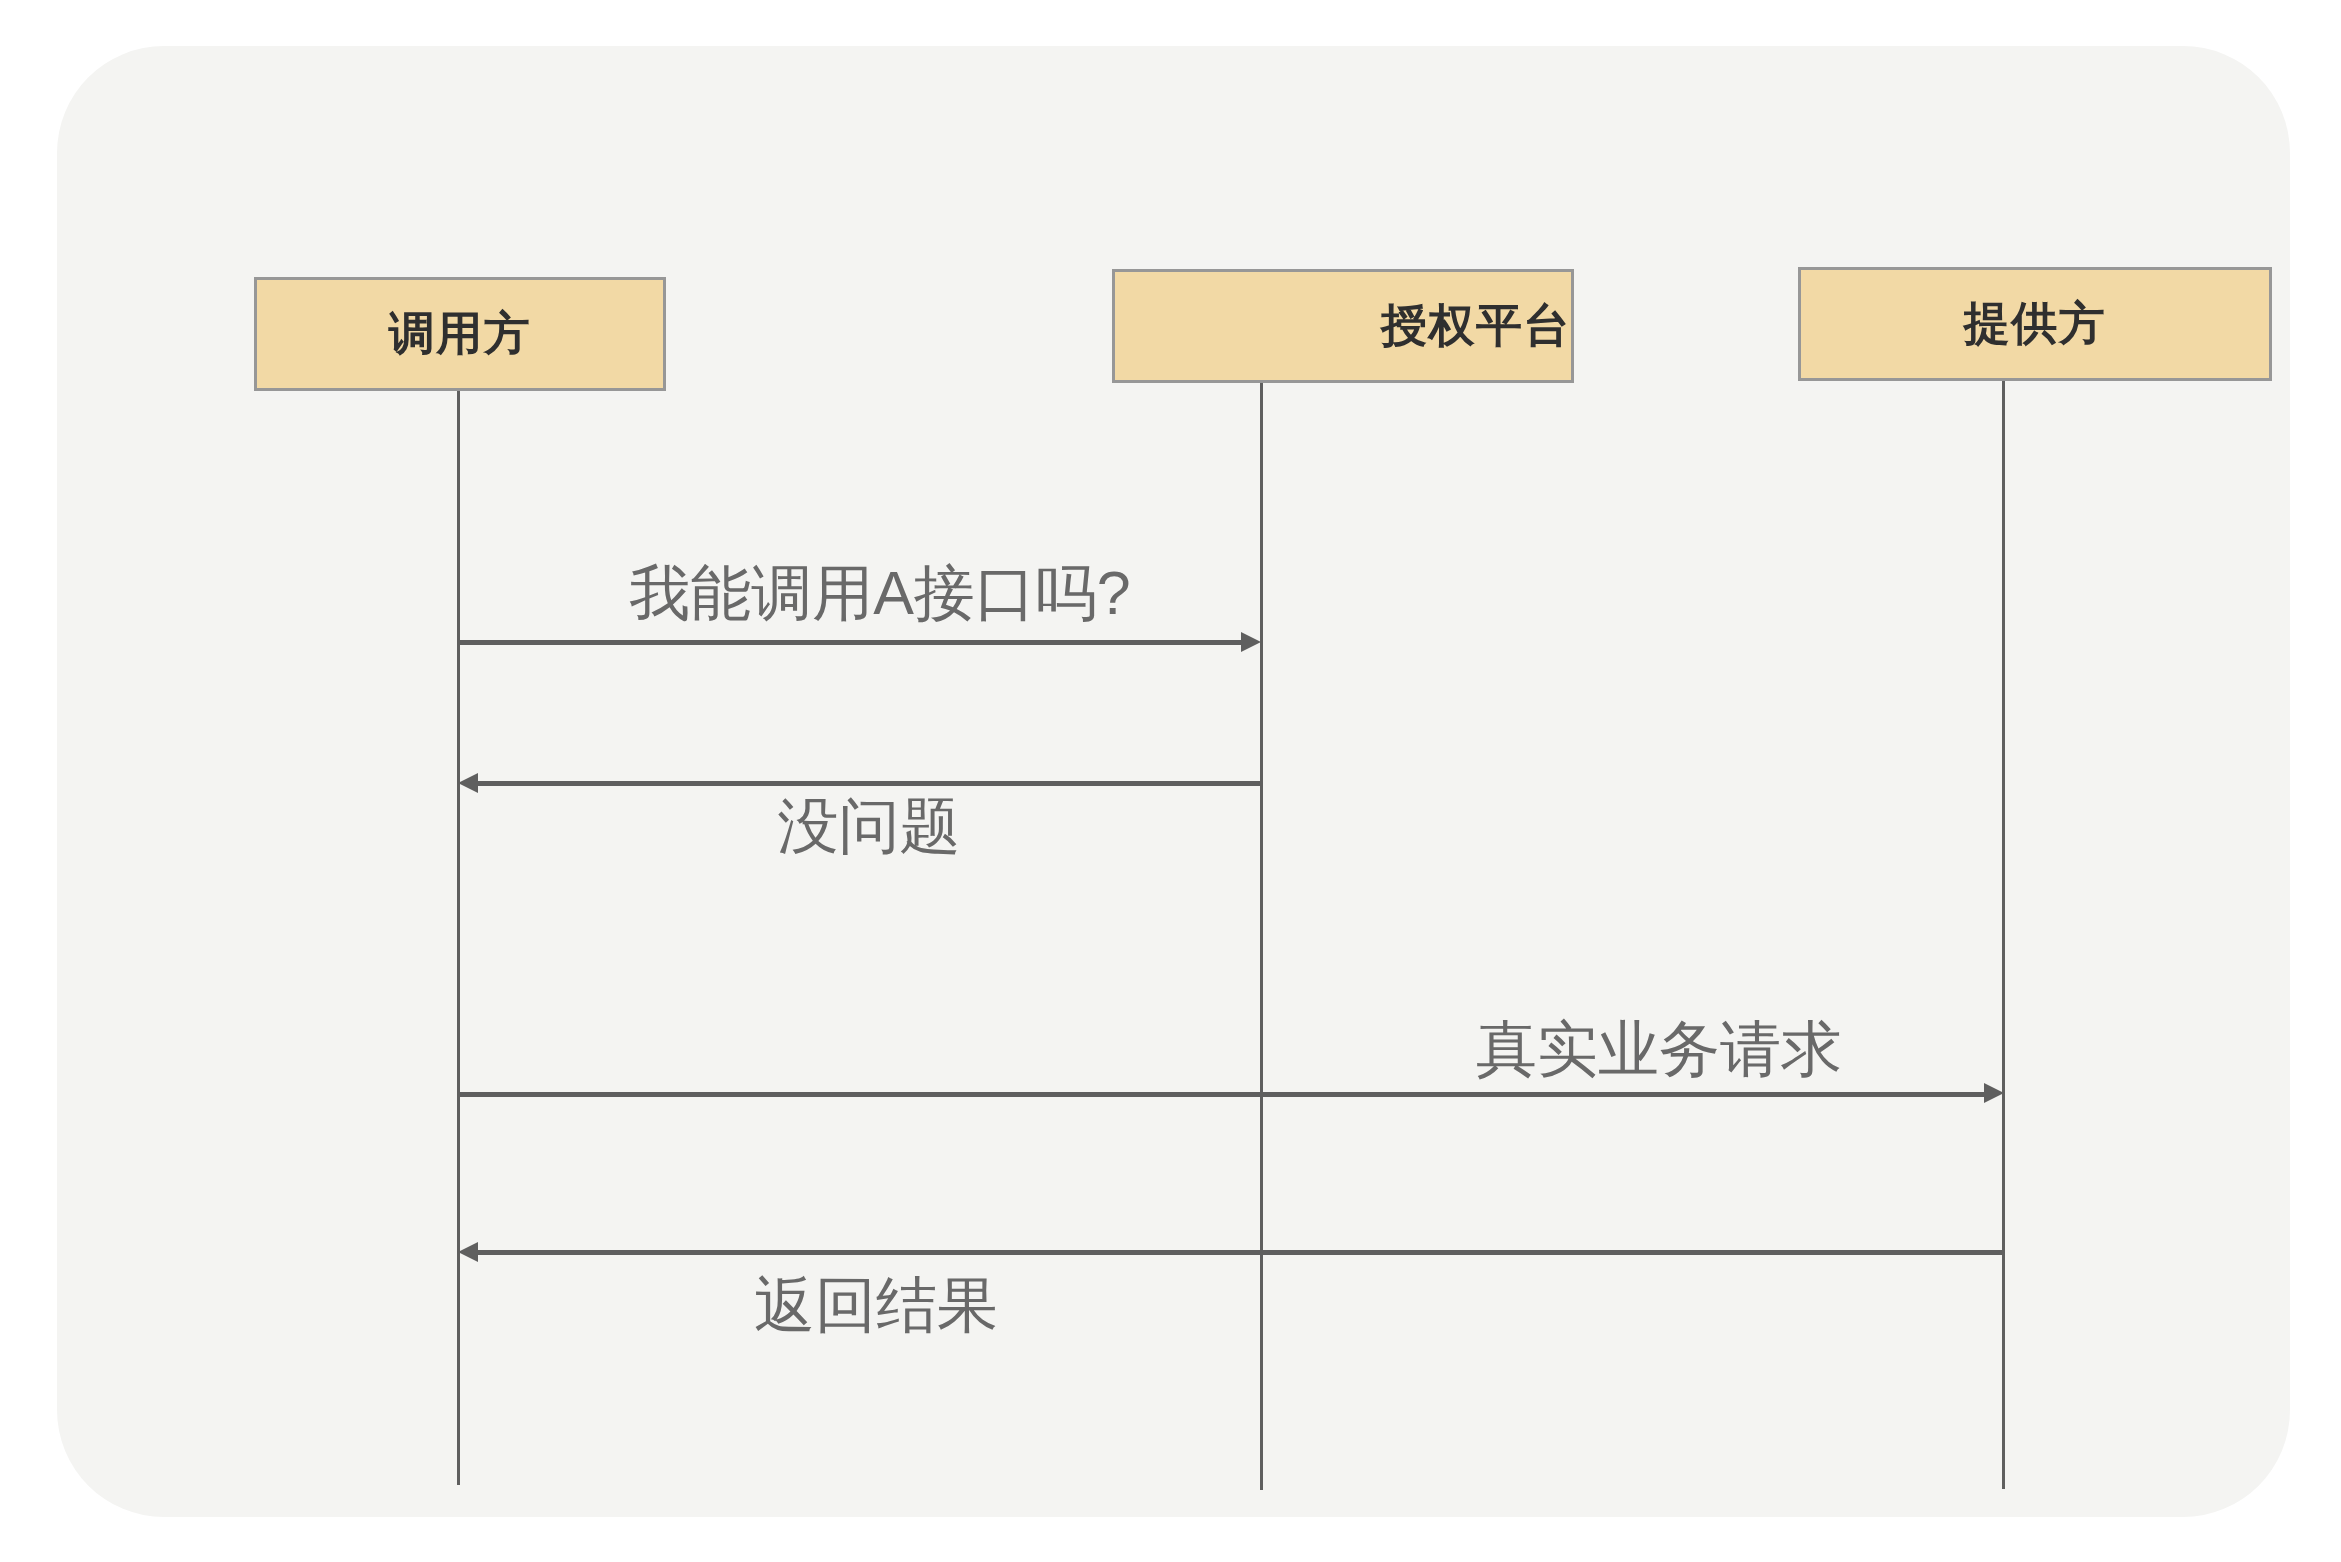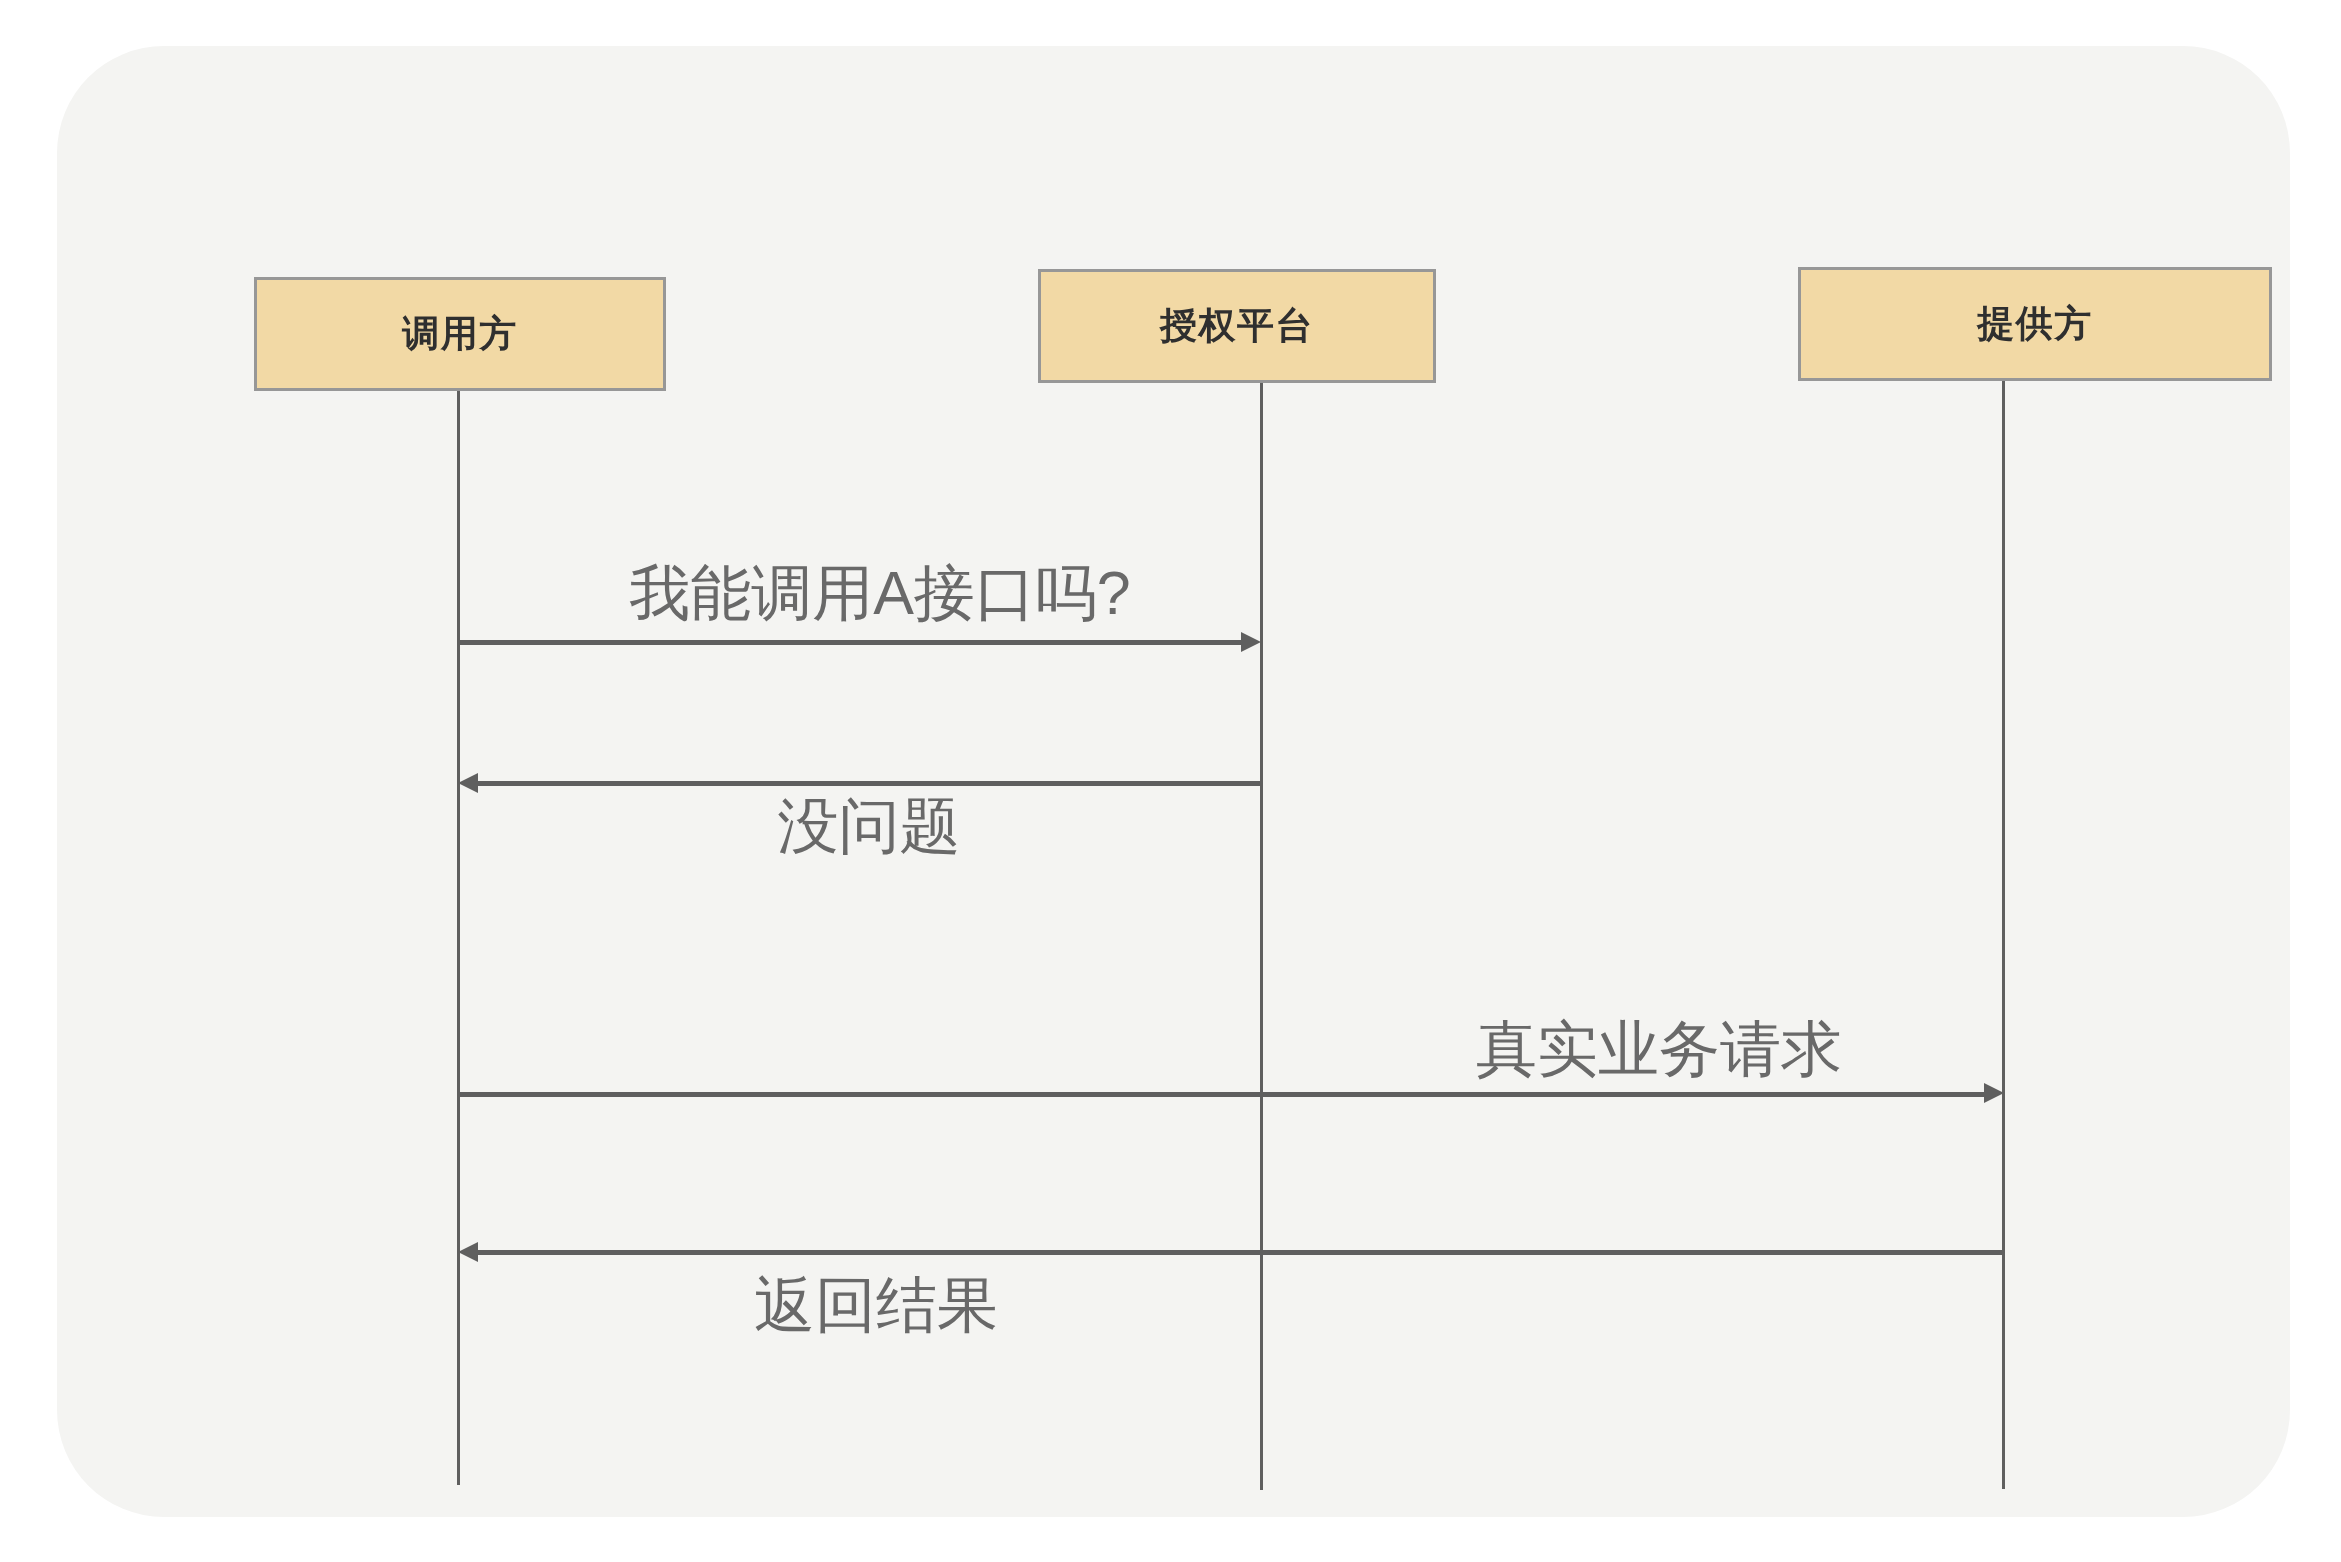--- a/index.html
+++ b/index.html
@@ -28,28 +28,28 @@
     width: 411px;
     height: 114px;
     box-sizing: border-box;
     background: var(--actor-fill, #F2D9A5);
     border: 3.8px solid var(--actor-border, #979797);
     display: flex;
     align-items: center;
     justify-content: center;
   }
   .actor .actor-label {
-    font-size: 37px;
+    font-size: 46px;
     font-weight: 700;
     color: var(--actor-text, #2F2F2F);
     letter-spacing: 1.5px;
     white-space: nowrap;
   }
   .actor.a1 { left: 197px; top: 231px; width: 412px; }
-  .actor.a2 { left: 981px; top: 223px; width: 398px; }
+  .actor.a2 { left: 1055px; top: 223px; width: 462px; justify-content: flex-end; }
   .actor.a3 { left: 1741px; top: 221px; width: 474px; }
 
   .lifeline {
     position: absolute;
     width: 3px;
     background: var(--line, #5F5F5F);
   }
   .lifeline.l1 { left: 400px; top: 345px; height: 1094px; }
   .lifeline.l2 { left: 1203px; top: 337px; height: 1107px; }
   .lifeline.l3 { left: 1945px; top: 335px; height: 1108px; }

